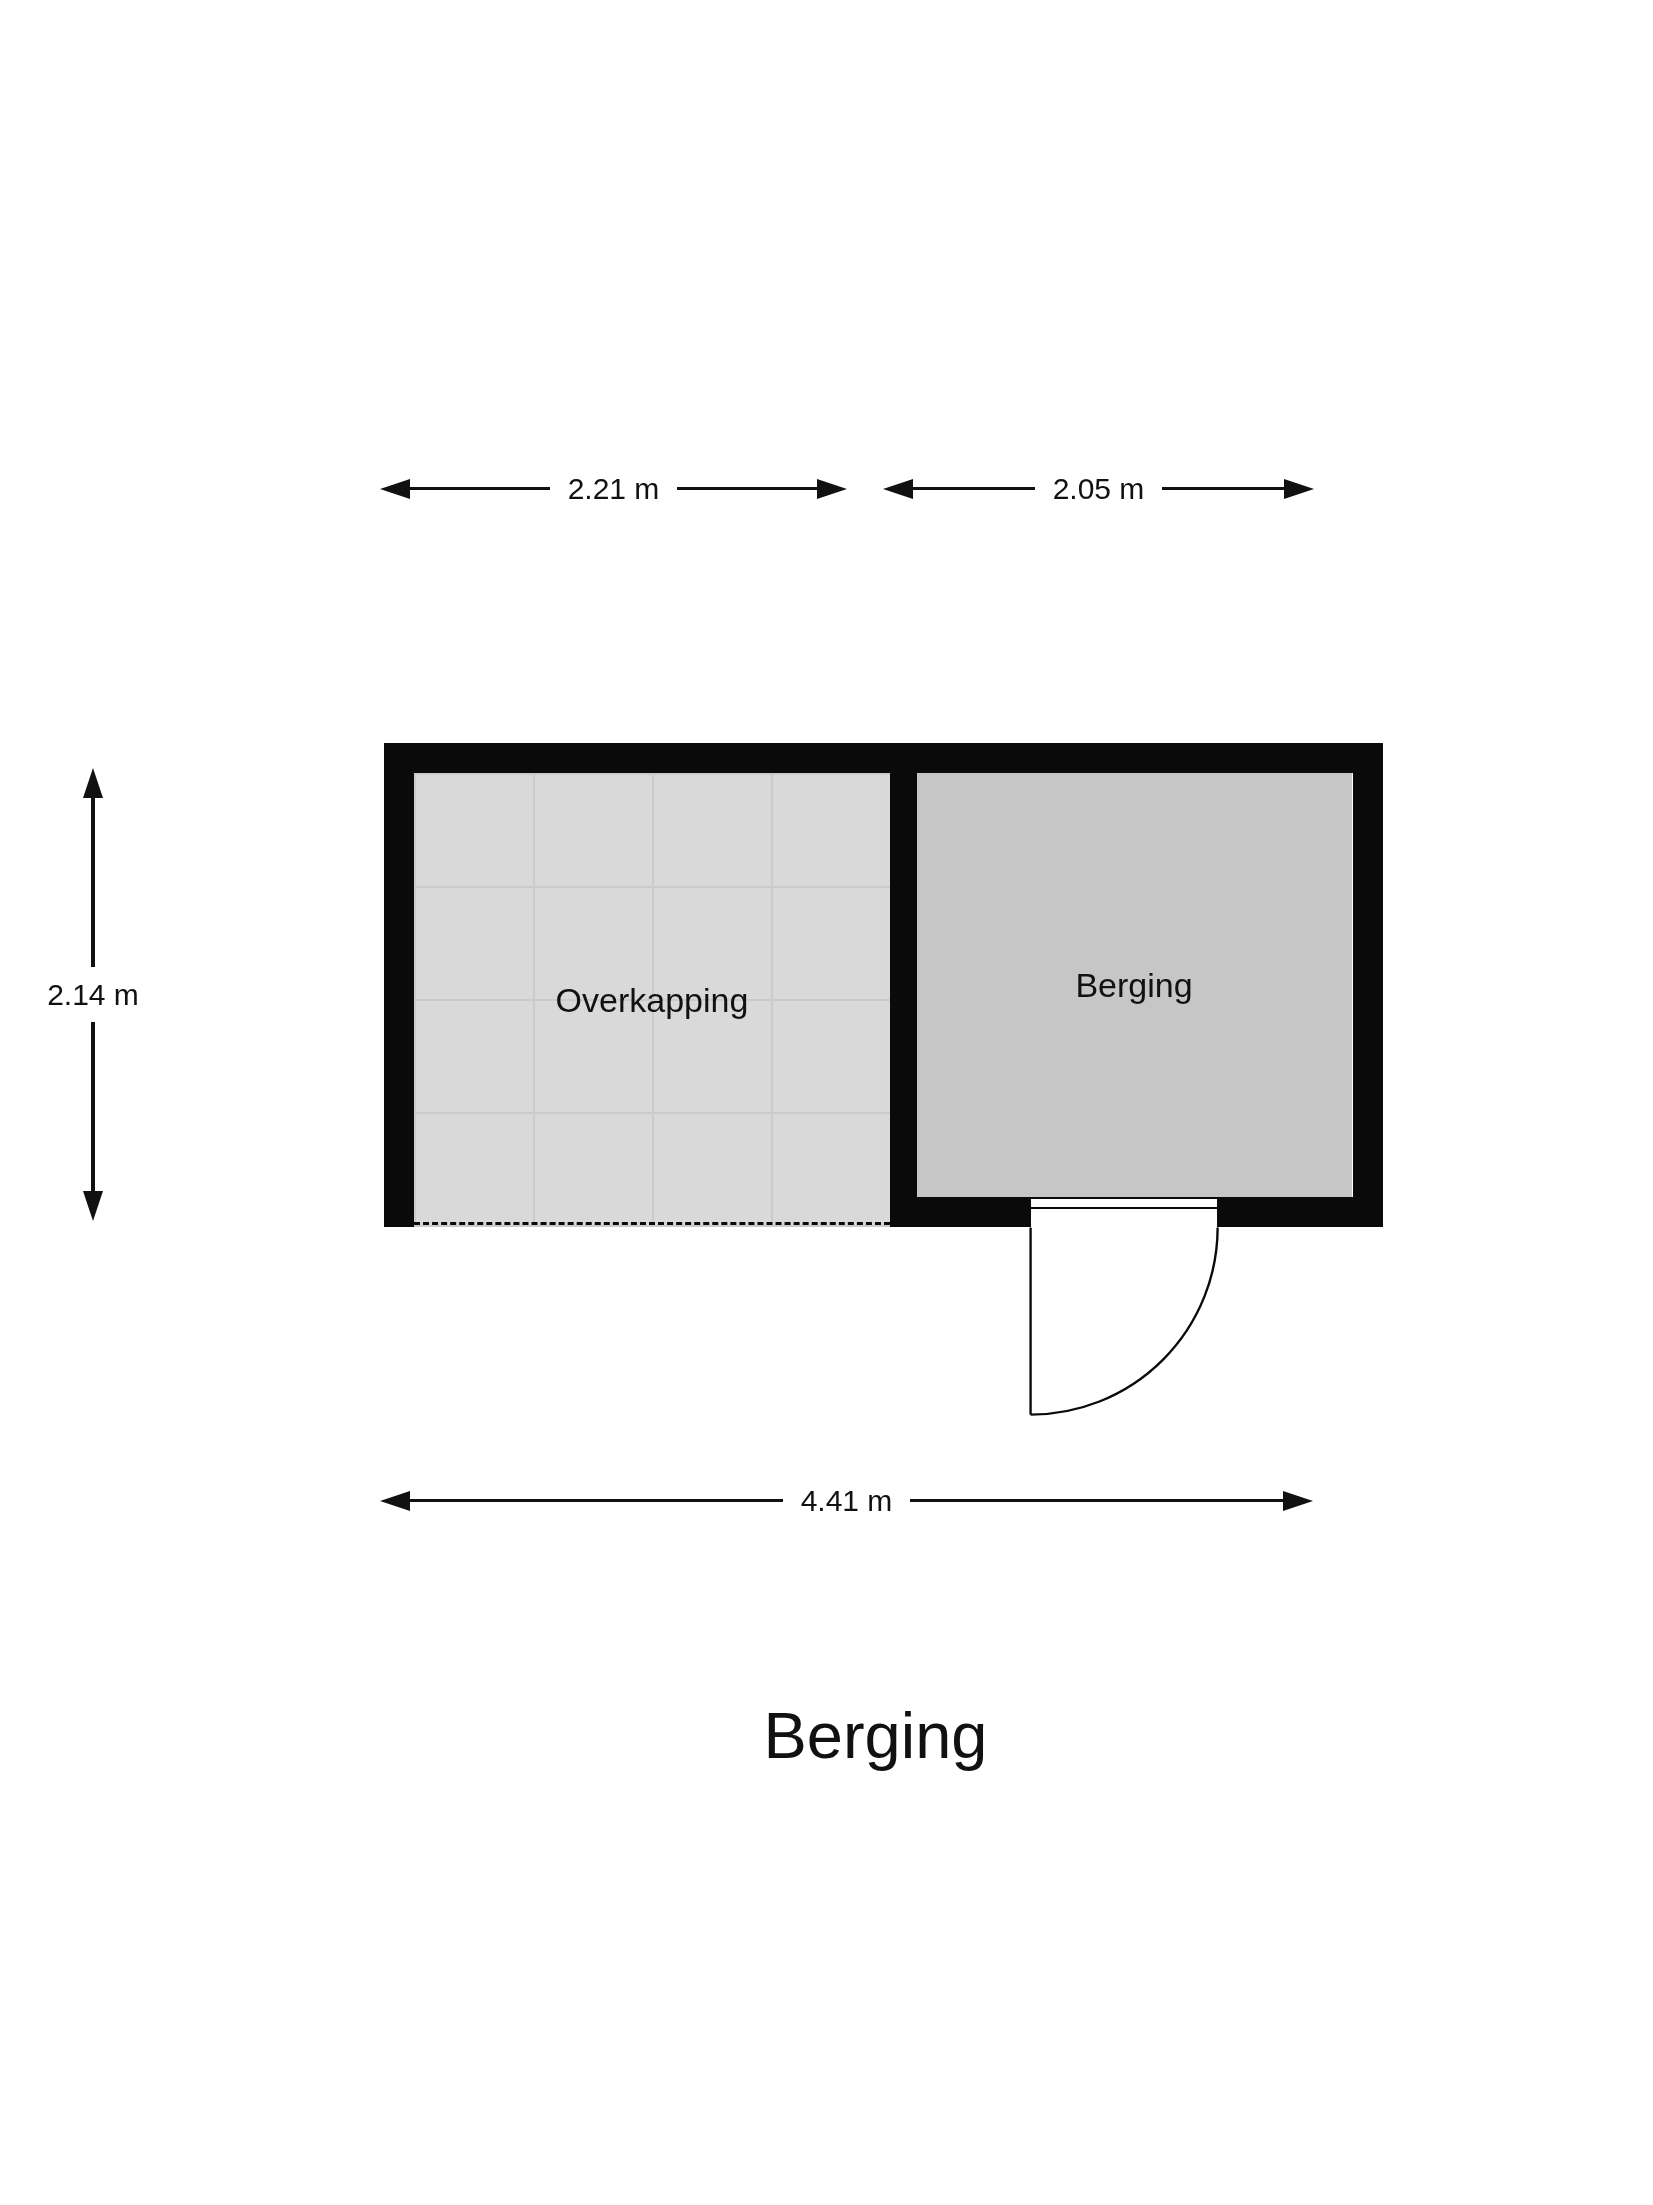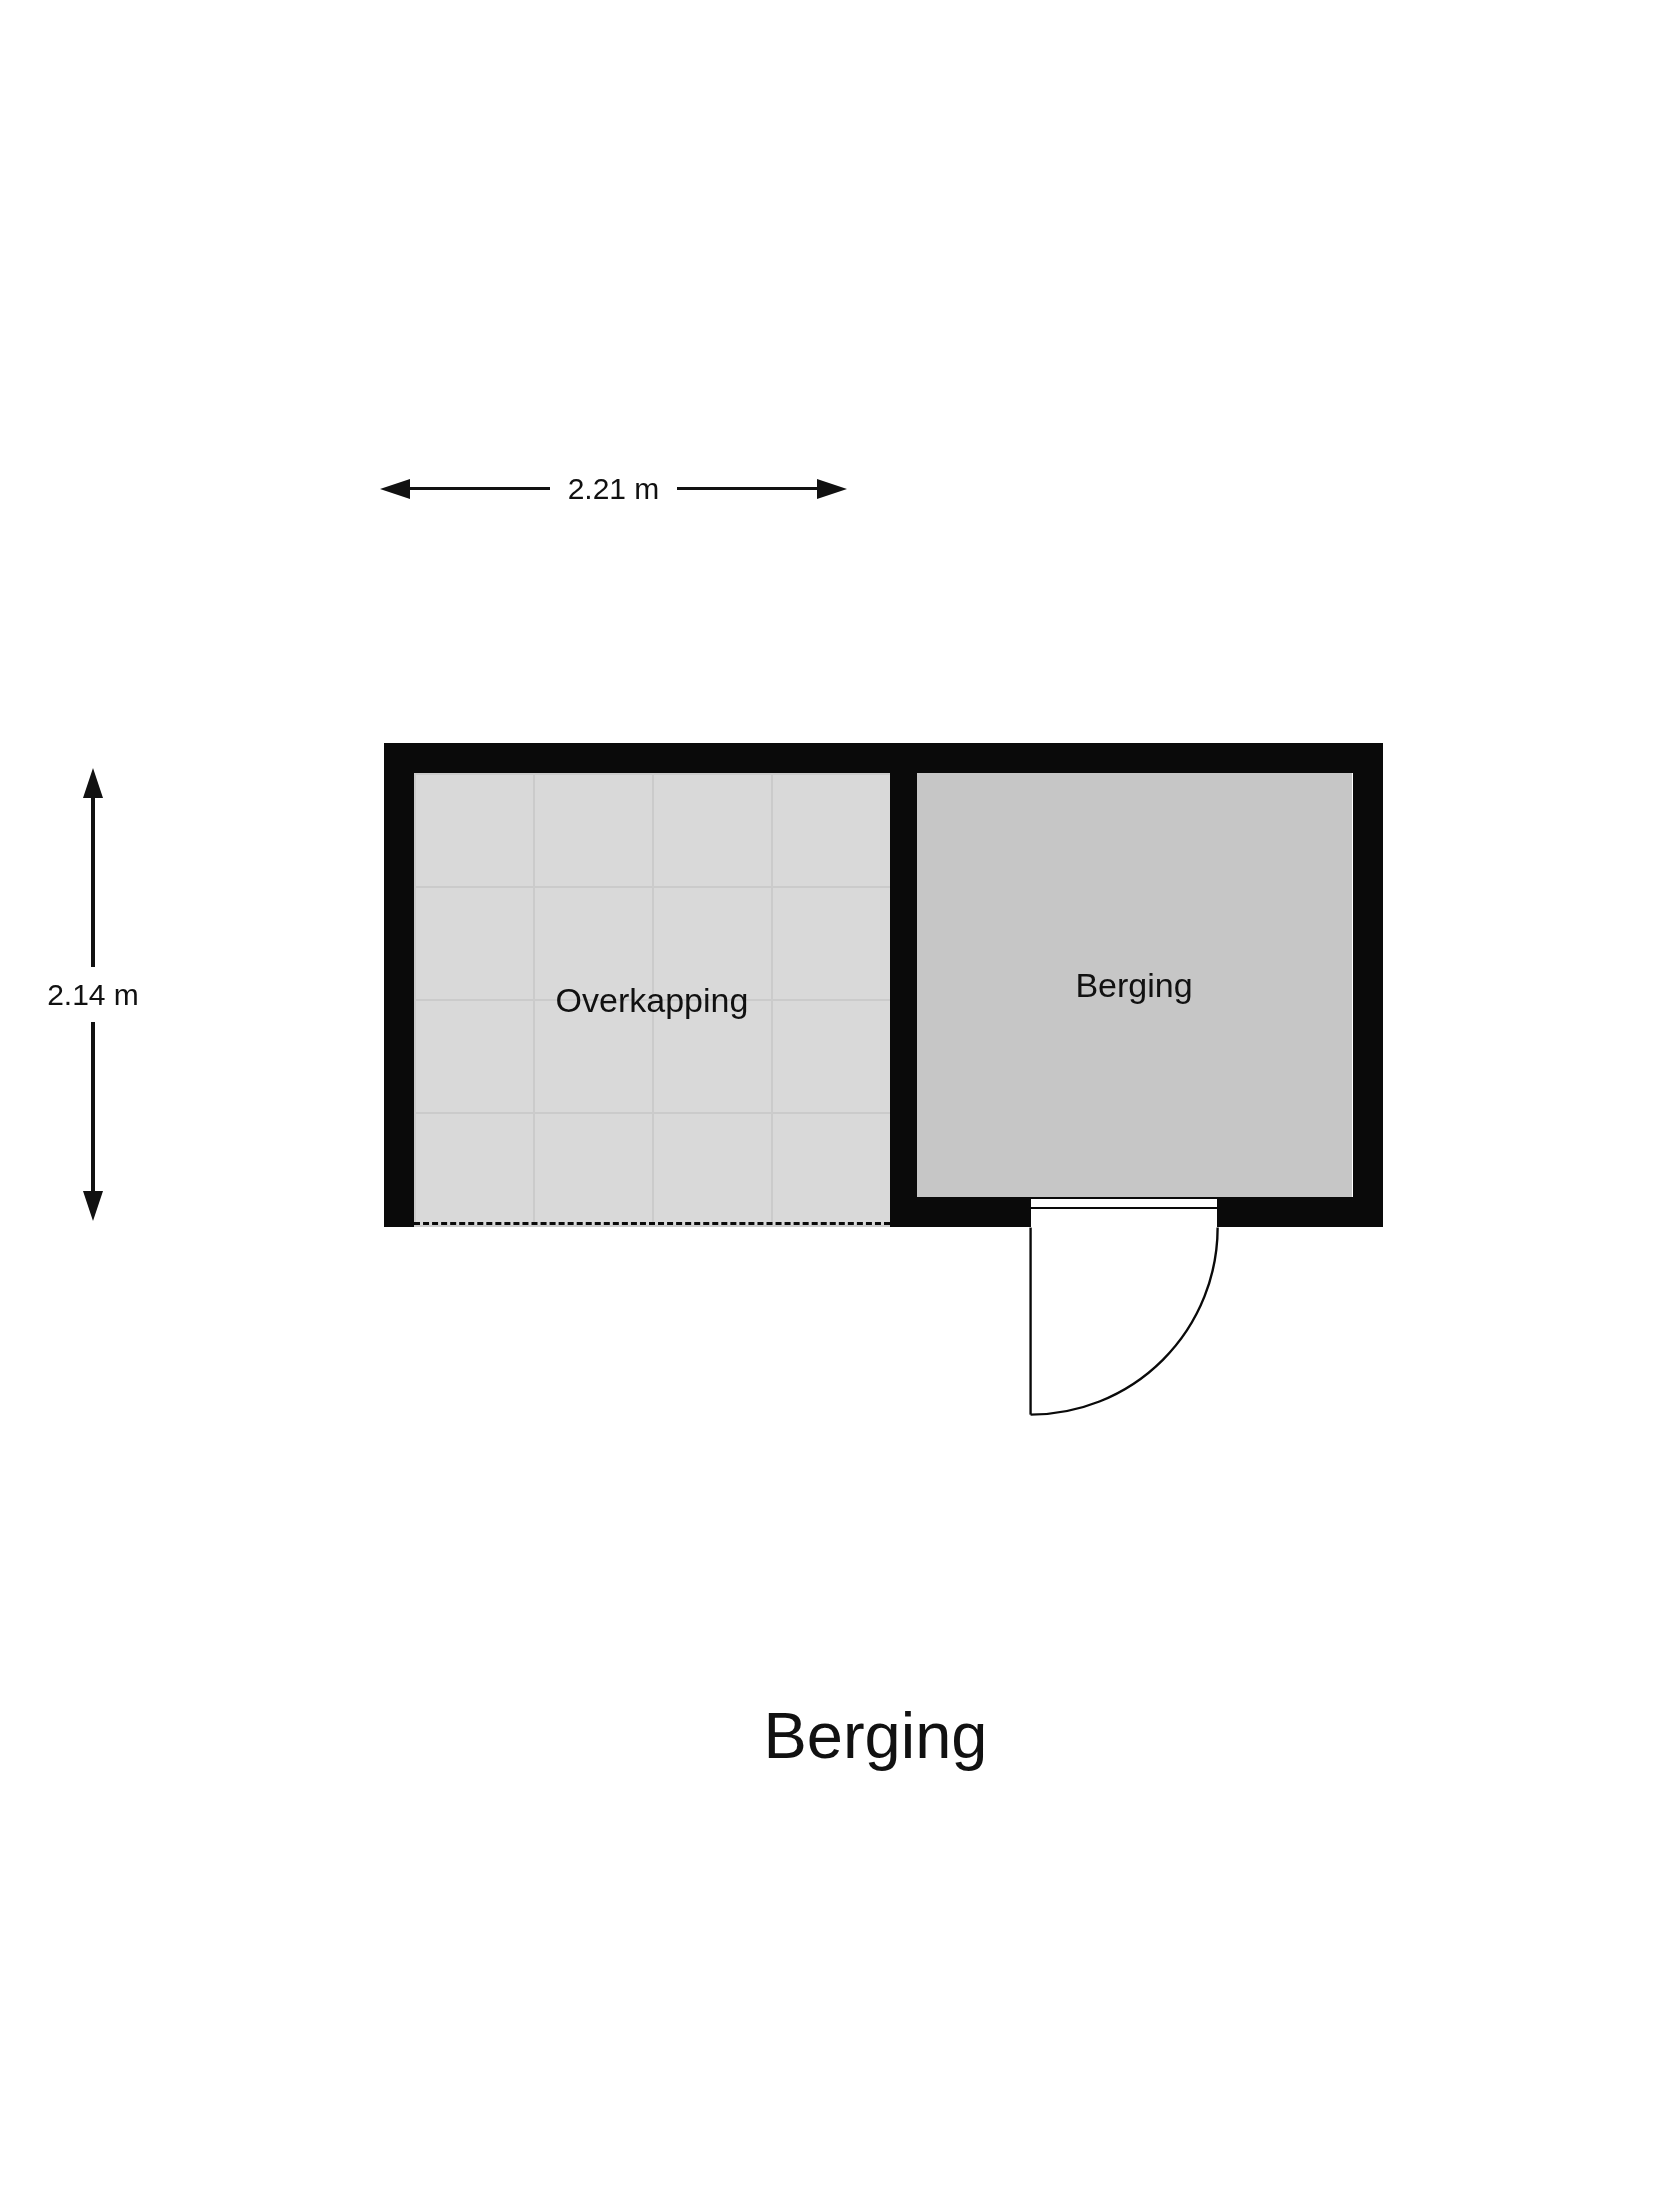--- a/index.html
+++ b/index.html
@@ -80,30 +80,44 @@
 <div class="page">
 
   <div class="dim dim-h" style="left:380px;top:471px;width:467px;">
     <span class="ah ah-left"></span>
     <span class="dline"></span>
     <span class="dlabel">2.21 m</span>
     <span class="dline"></span>
     <span class="ah ah-right"></span>
   </div>
 
+  <div class="dim dim-h" style="left:883px;top:471px;width:431px;">
+    <span class="ah ah-left"></span>
+    <span class="dline"></span>
+    <span class="dlabel">2.05 m</span>
+    <span class="dline"></span>
+    <span class="ah ah-right"></span>
+  </div>
 
   <div class="dim dim-v" style="left:34px;top:768px;height:453px;">
     <span class="ah ah-up"></span>
     <span class="dline"></span>
     <span class="dlabel">2.14 m</span>
     <span class="dline"></span>
     <span class="ah ah-down"></span>
   </div>
 
 
+  <div class="dim dim-h" style="left:380px;top:1483px;width:933px;">
+    <span class="ah ah-left"></span>
+    <span class="dline"></span>
+    <span class="dlabel">4.41 m</span>
+    <span class="dline"></span>
+    <span class="ah ah-right"></span>
+  </div>
 
   <div class="plan">
     <div class="room room-overkapping">
       <span class="room-label">Overkapping</span>
     </div>
     <div class="room room-berging">
       <span class="room-label">Berging</span>
     </div>
 
     <div class="wall wall-top"></div>

